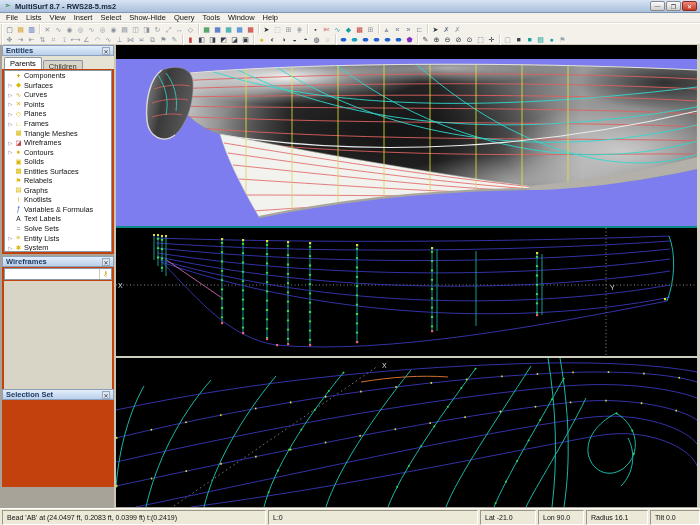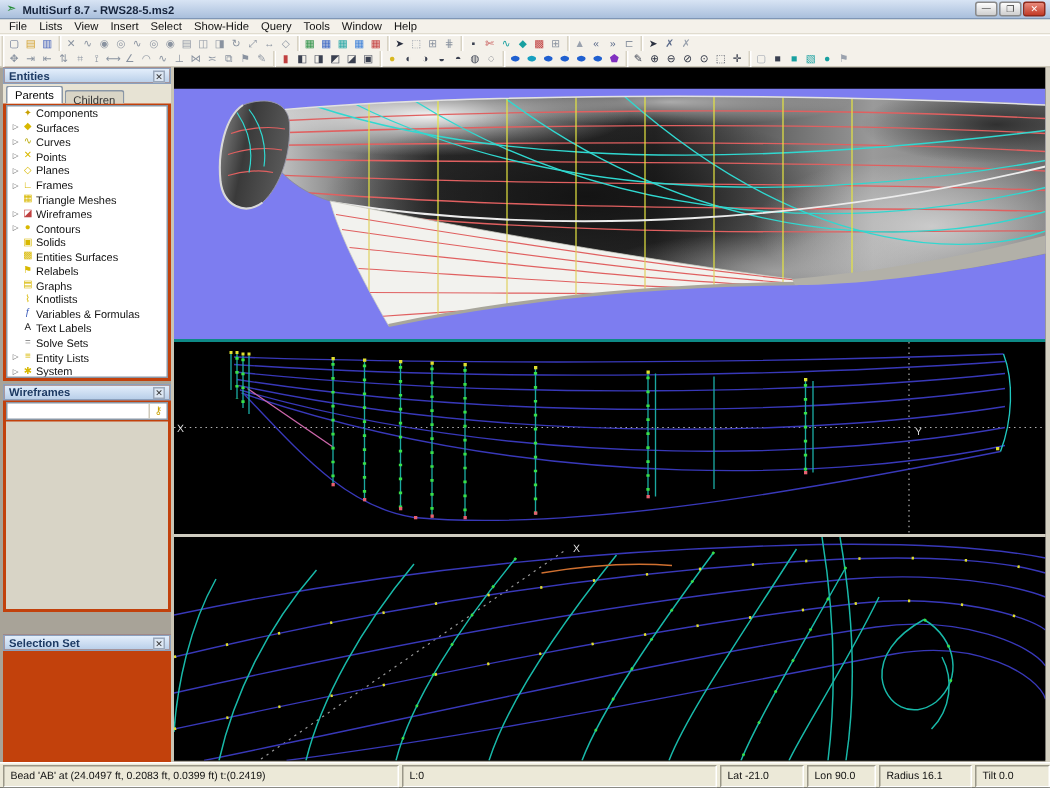--- a/index.html
+++ b/index.html
@@ -49,21 +49,21 @@
   .tree-arrow{width:7px;font-size:5px;color:#666;text-align:center;}
   .tree-icon{width:9px;text-align:center;font-size:6.5px;line-height:8px;}
   .tree-label{font-size:7.3px;color:#101010;margin-left:1px;}
   #properties-panel{top:211px;height:152px;}
   #properties-field{position:absolute;left:2px;right:2px;top:12px;height:12px;background:#fff;
     border:1px solid #8a97a6;display:flex;align-items:center;box-sizing:border-box;}
   #properties-input{flex:1;height:100%;}
   #properties-key-button{width:11px;height:10px;display:flex;align-items:center;justify-content:center;
     font-size:7px;color:#c8a000;border-left:1px solid #cfcaba;}
   #properties-body{position:absolute;left:2px;right:2px;top:25px;bottom:2px;background:#d8d4c6;}
-  #selection-panel{top:378px;height:98px;}
+  #selection-panel{top:344px;height:98px;}
   #selection-toolbar{height:13px;display:flex;align-items:center;padding:1px 1px 0 2px;}
   .sel-btn{width:12px;height:11px;margin-right:1px;border:1px solid;border-color:#fff #8f8a79 #8f8a79 #fff;
     background:#ece9d8;display:flex;align-items:center;justify-content:center;font-size:7px;box-sizing:border-box;}
   #selection-count{font-size:7.3px;color:#111;margin-left:3px;font-weight:bold;}
   #selection-list{position:absolute;left:2px;right:2px;top:25px;bottom:2px;background:#fff;
     border:1px solid #8a97a6;}
   #selection-col-header{height:10px;background:#ece9d8;border-bottom:1px solid #c9c4b4;
     display:flex;align-items:center;}
   #selection-col-name{font-size:7.3px;color:#222;padding-left:3px;width:86px;
     border-right:1px solid #c9c4b4;height:100%;display:flex;align-items:center;box-sizing:border-box;}

